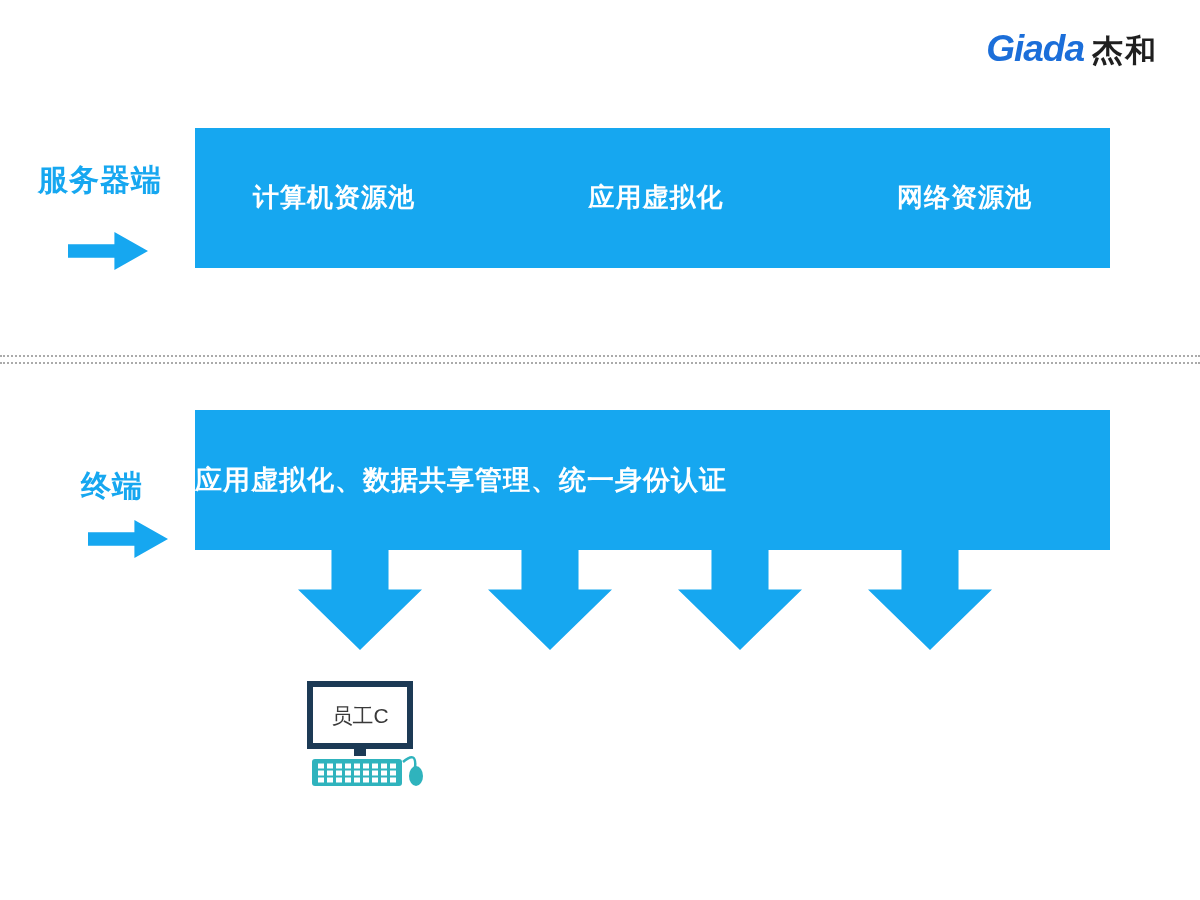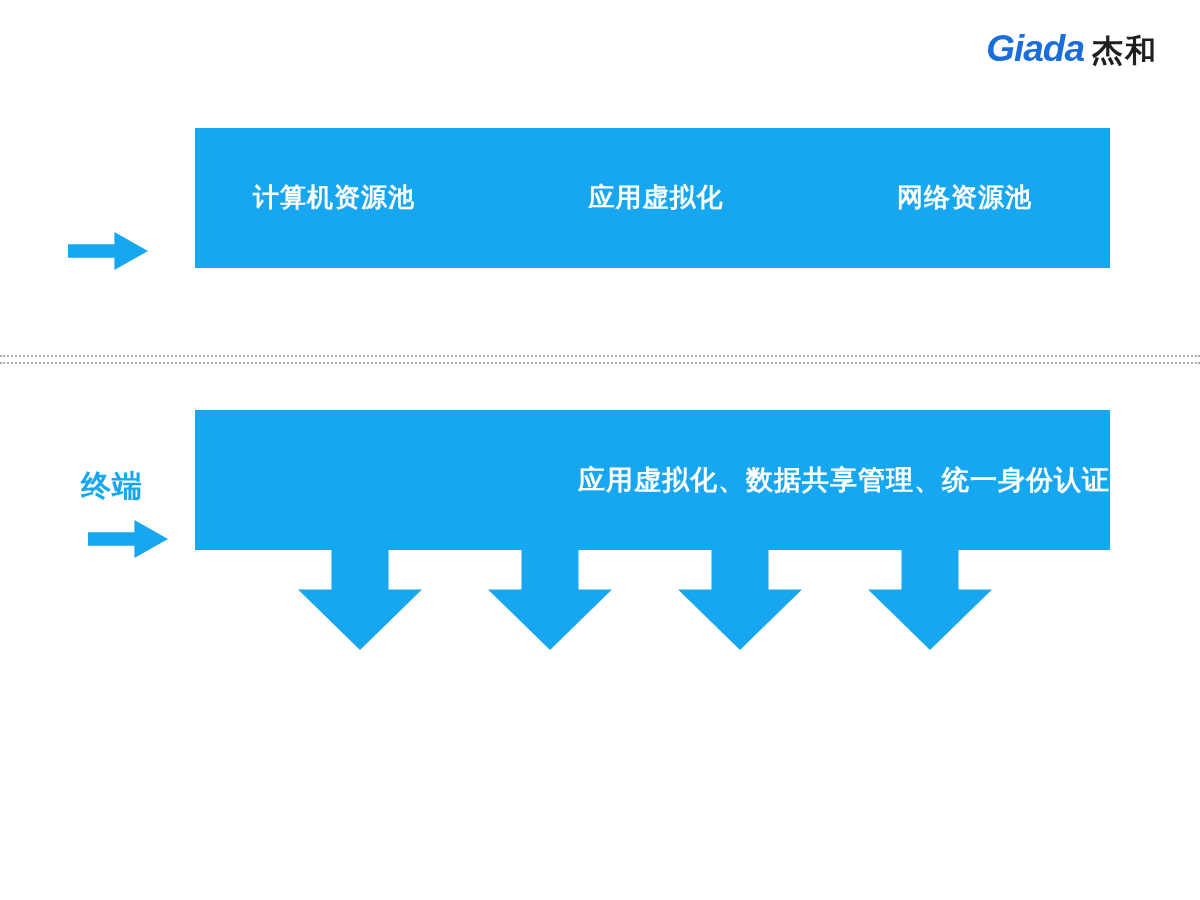--- a/index.html
+++ b/index.html
@@ -75,22 +75,21 @@
     top: 128px;
     justify-content: space-between;
     padding: 0 78px 1px 58px;
   }
   .band-item {
     font-size: 26px;
     letter-spacing: 1px;
   }
   .terminal-band {
     top: 410px;
-    justify-content: flex-end;
-    padding-left: 29px;
+    justify-content: flex-start;
   }
   .band-center {
     font-size: 27px;
     letter-spacing: 1px;
   }
 
   
   .divider {
     position: absolute;
     left: 0;
@@ -135,20 +134,21 @@
 </head>
 <body>
 
 <div class="page">
 
   <div class="logo">
     <span class="logo-en">Giada</span>
     <span class="logo-cn">杰和</span>
   </div>
 
+  <div class="side-label server-label">服务器端</div>
   <div class="right-arrow server-arrow"></div>
 
   <div class="band server-band">
     <span class="band-item">计算机资源池</span>
     <span class="band-item">应用虚拟化</span>
     <span class="band-item">网络资源池</span>
   </div>
 
   <div class="divider"></div>
 
@@ -163,16 +163,35 @@
     <div class="down-arrow"></div>
     <div class="down-arrow"></div>
     <div class="down-arrow"></div>
     <div class="down-arrow"></div>
   </div>
 
   <div class="stations-row">
 
 
 
+    <div class="workstation">
+      <svg width="150" height="122" viewBox="0 0 150 122">
+        <g>
+          <rect x="25" y="4" width="100" height="62" fill="#ffffff" stroke="#1c3a55" stroke-width="6"></rect>
+          <rect x="69" y="66" width="12" height="10" fill="#1c3a55"></rect>
+        </g>
+        <text x="75" y="43" text-anchor="middle">员工C</text>
+        <g>
+          <rect x="27" y="79" width="90" height="27" rx="3" fill="#2fb3bd"></rect>
+          <line x1="33" y1="86" x2="111" y2="86" stroke="#ffffff" stroke-width="5" stroke-dasharray="6 3"></line>
+          <line x1="33" y1="93" x2="111" y2="93" stroke="#ffffff" stroke-width="5" stroke-dasharray="6 3"></line>
+          <line x1="33" y1="100" x2="111" y2="100" stroke="#ffffff" stroke-width="5" stroke-dasharray="6 3"></line>
+        </g>
+        <g>
+          <path d="M118 82 q14 -12 12 6" stroke="#2fb3bd" stroke-width="2.5" fill="none"></path>
+          <ellipse cx="131" cy="96" rx="7" ry="10" fill="#2fb3bd"></ellipse>
+        </g>
+      </svg>
+    </div>
 
 
   </div>
 </div>
 
 </body></html>

